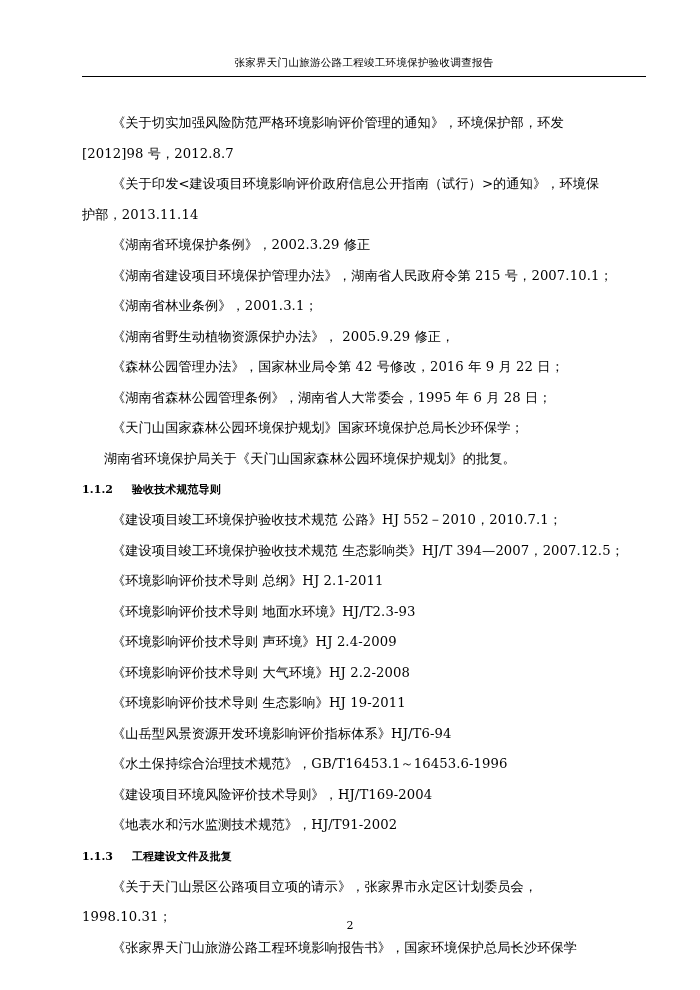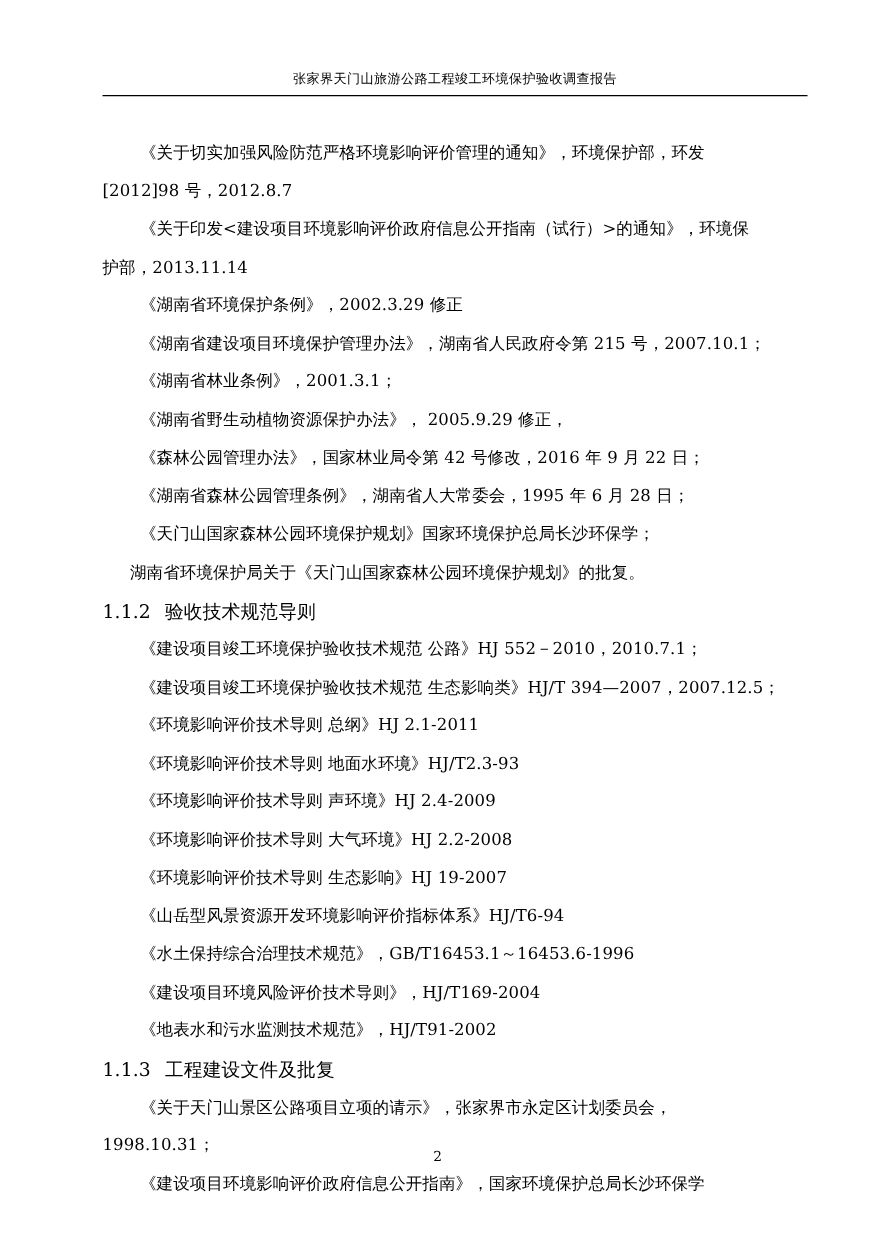--- a/index.html
+++ b/index.html
@@ -52,24 +52,25 @@
   .indent {
     padding-left: 30px;
   }
   .indent-sm {
     padding-left: 22px;
   }
   .hang {
     padding-left: 0;
   }
   .heading {
-    font-size: 15px;
+    font-size: 11px;
     line-height: 31px;
     white-space: nowrap;
     letter-spacing: 0.1px;
+    font-weight: bold;
   }
   .heading .num {
     display: inline-block;
     width: 44px;
     font-family: "DejaVu Serif", "Liberation Serif", serif;
   }
   .heading .htext {
     display: inline-block;
     padding-left: 6px;
   }
@@ -104,26 +105,26 @@
       <div class="line indent">《湖南省森林公园管理条例》，湖南省人大常委会，1995 年 6 月 28 日；</div>
       <div class="line indent">《天门山国家森林公园环境保护规划》国家环境保护总局长沙环保学；</div>
       <div class="line indent-sm">湖南省环境保护局关于《天门山国家森林公园环境保护规划》的批复。</div>
       <div class="heading"><span class="num">1.1.2</span><span class="htext">验收技术规范导则</span></div>
       <div class="line indent">《建设项目竣工环境保护验收技术规范  公路》HJ 552－2010，2010.7.1；</div>
       <div class="line indent">《建设项目竣工环境保护验收技术规范 生态影响类》HJ/T 394—2007，2007.12.5；</div>
       <div class="line indent">《环境影响评价技术导则 总纲》HJ 2.1-2011</div>
       <div class="line indent">《环境影响评价技术导则 地面水环境》HJ/T2.3-93</div>
       <div class="line indent">《环境影响评价技术导则 声环境》HJ 2.4-2009</div>
       <div class="line indent">《环境影响评价技术导则 大气环境》HJ 2.2-2008</div>
-      <div class="line indent">《环境影响评价技术导则 生态影响》HJ 19-2007</div>
+      <div class="line indent">《环境影响评价技术导则 生态影响》HJ 19-2011</div>
       <div class="line indent">《山岳型风景资源开发环境影响评价指标体系》HJ/T6-94</div>
       <div class="line indent">《水土保持综合治理技术规范》，GB/T16453.1～16453.6-1996</div>
       <div class="line indent">《建设项目环境风险评价技术导则》，HJ/T169-2004</div>
       <div class="line indent">《地表水和污水监测技术规范》，HJ/T91-2002</div>
       <div class="heading"><span class="num">1.1.3</span><span class="htext">工程建设文件及批复</span></div>
       <div class="line indent">《关于天门山景区公路项目立项的请示》，张家界市永定区计划委员会，</div>
       <div class="line hang">1998.10.31；</div>
-      <div class="line indent">《建设项目环境影响评价政府信息公开指南》，国家环境保护总局长沙环保学</div>
+      <div class="line indent">《张家界天门山旅游公路工程环境影响报告书》，国家环境保护总局长沙环保学</div>
     </div>
 
   <div class="footer">2</div>
 
 </div>
 
 </body></html>

